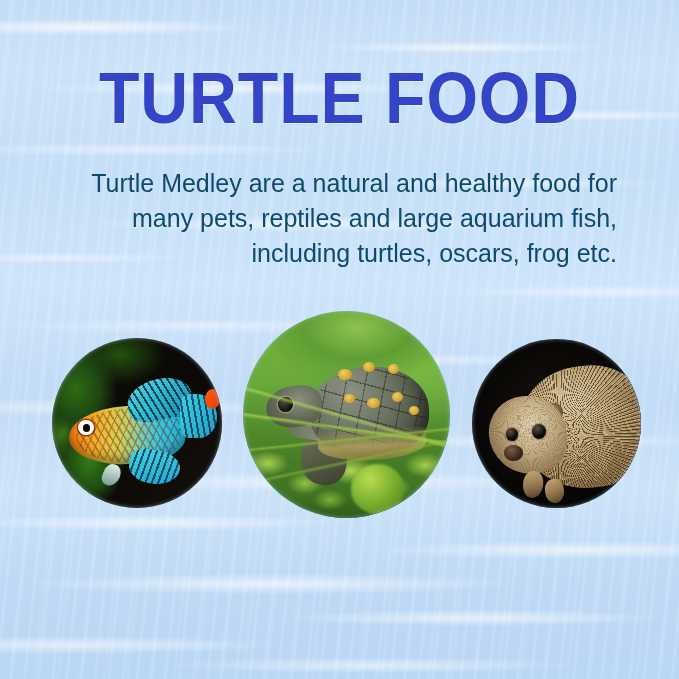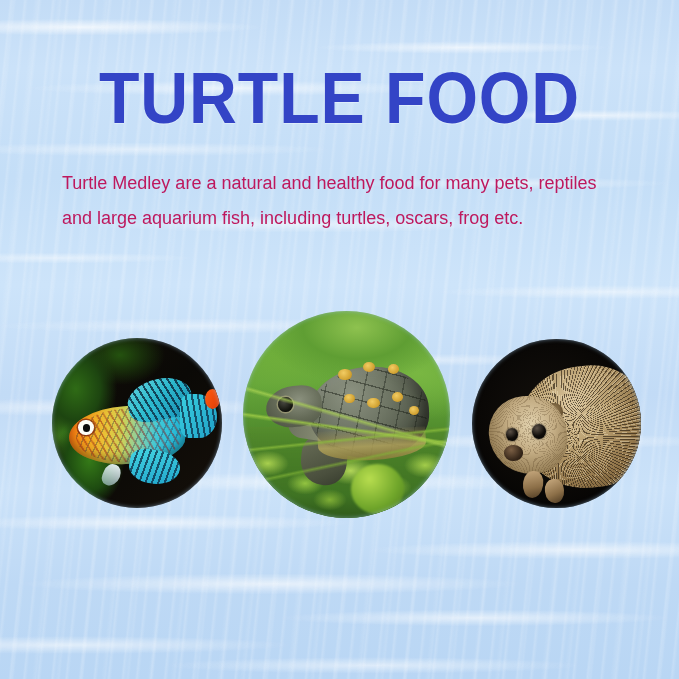--- a/index.html
+++ b/index.html
@@ -94,23 +94,23 @@
     text-shadow: 0 1px 0 rgba(255,255,255,.35);
     white-space: nowrap;
   }
 
   
   .intro {
     position: absolute;
     left: 62px;
     width: 555px;
     top: 166px;
-    text-align: left;
-    color: #be185d;
-    font-size: 18px;
+    text-align: right;
+    color: #0c4a6e;
+    font-size: 25px;
     line-height: 35px;
   }
   .footer-note {
     position: absolute;
     left: 70px;
     width: 540px;
     top: 560px;
     text-align: center;
     color: #1d2f80;
     font-size: 21px;

